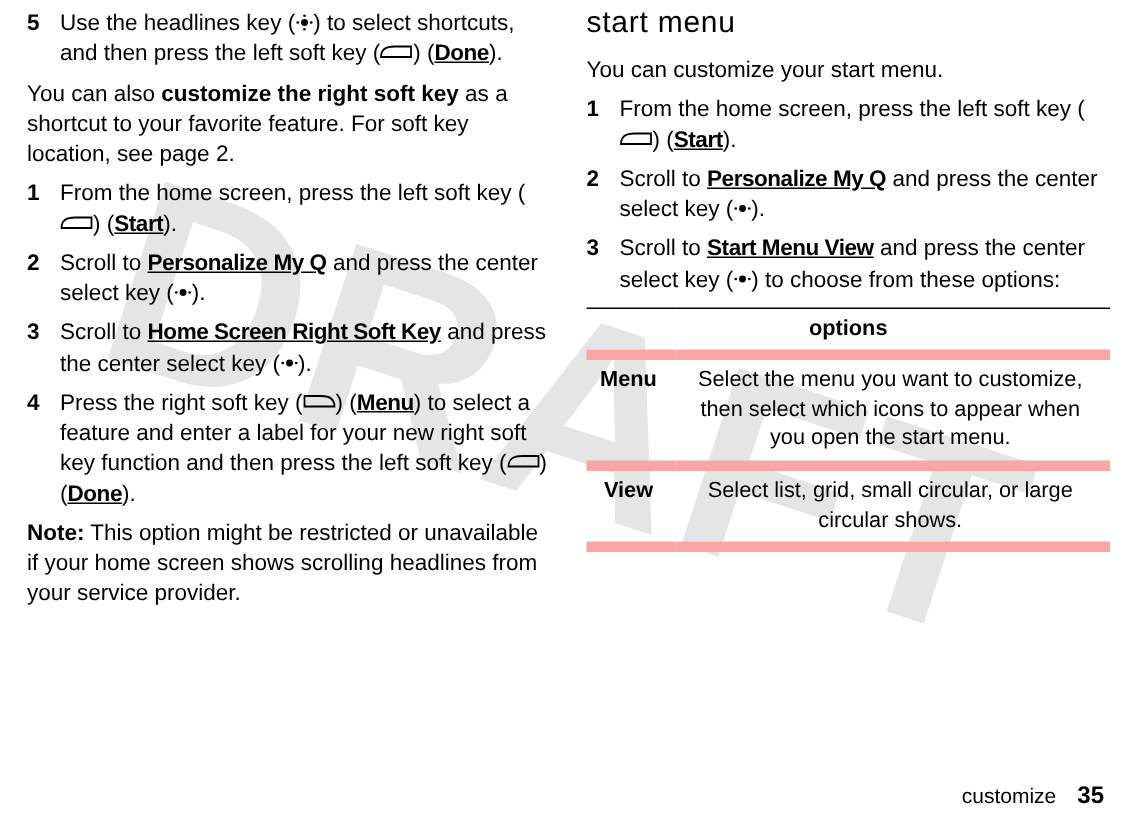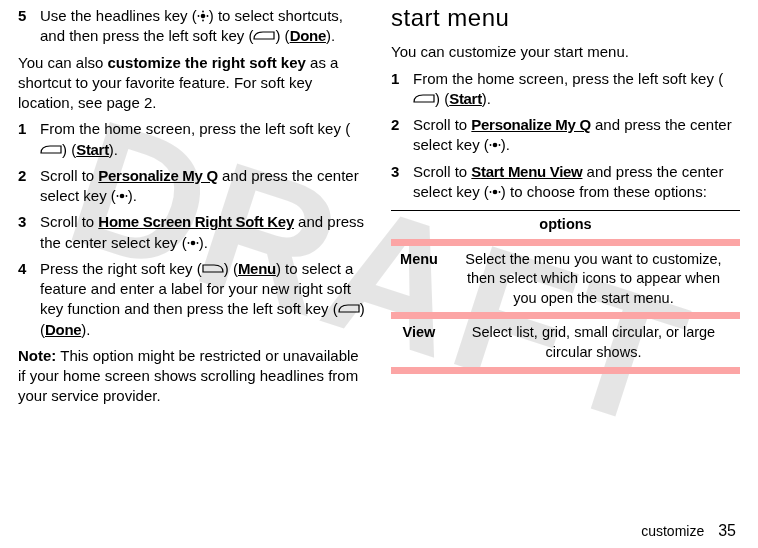--- a/index.html
+++ b/index.html
@@ -74,21 +74,21 @@
   .dot-icon {
     display: inline-block;
     width: 12px;
     height: 12px;
     vertical-align: -1px;
   }
 
   h2.section-title {
     font-family: Arial, sans-serif;
     font-weight: normal;
-    font-size: 24px;
+    font-size: 20px;
     margin: 2px 0 8px 0;
     letter-spacing: 0.5px;
   }
 
   table.opts {
     border-collapse: collapse;
     width: 100%;
     margin-top: 8px;
     font-size: 14.5px;
   }
@@ -110,21 +110,21 @@
     white-space: nowrap;
   }
 
   .footer {
     position: absolute;
     bottom: 8px;
     right: 22px;
     font-size: 14px;
   }
   .footer .word { margin-right: 14px; text-align: center; }
-  .footer .pnum { font-weight: normal; font-size: 16px; }
+  .footer .pnum { font-weight: bold; font-size: 16px; }
 </style>
 </head>
 <body>
 
 <div class="watermark">DRAFT</div>
 
 <div class="page">
 
   <div class="col col-left">
 

